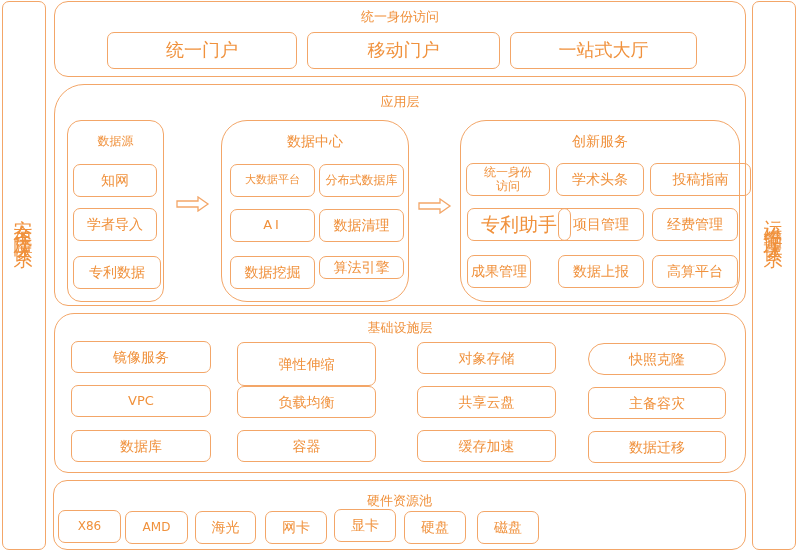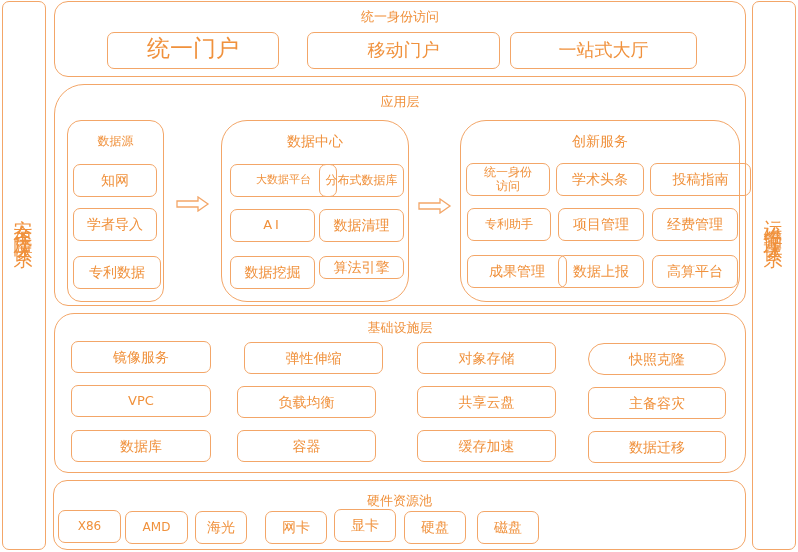--- a/index.html
+++ b/index.html
@@ -18,86 +18,86 @@
 <body>
 
 <div class="box r-sm" style="left:2px;top:1px;width:44px;height:549px;"></div>
 <div class="vtext" style="left:11px;top:204px;">安全保障体系</div>
 
 <div class="box r-sm" style="left:752px;top:1px;width:44px;height:549px;"></div>
 <div class="vtext" style="left:761px;top:204px;">运维管理体系</div>
 
 <div class="box r-big" style="left:54px;top:1px;width:692px;height:76px;"></div>
 <div class="lbl" style="left:54px;width:692px;top:8px;font-size:13px;">统一身份访问</div>
-<div class="cell" style="left:107px;top:32px;width:172px;height:37px;font-size:23px;font-family:Liberation Mono, monospace;">统一门户</div>
+<div class="cell" style="left:107px;top:32px;width:190px;height:37px;font-size:18px;">统一门户</div>
 <div class="cell" style="left:307px;top:32px;width:193px;height:37px;font-size:18px;">移动门户</div>
 <div class="cell" style="left:510px;top:32px;width:187px;height:37px;font-size:18px;">一站式大厅</div>
 
 <div class="box" style="left:54px;top:84px;width:692px;height:222px;border-radius:30px 14px 14px 14px;"></div>
 <div class="lbl" style="left:54px;width:692px;top:93px;font-size:13px;">应用层</div>
 
 <div class="box r-big" style="left:67px;top:120px;width:97px;height:182px;"></div>
 <div class="lbl" style="left:67px;width:97px;top:133px;font-size:12px;">数据源</div>
 <div class="cell" style="left:73px;top:164px;width:84px;height:33px;font-size:14px;">知网</div>
 <div class="cell" style="left:73px;top:208px;width:84px;height:33px;font-size:14px;">学者导入</div>
 <div class="cell" style="left:73px;top:256px;width:88px;height:33px;font-size:14px;">专利数据</div>
 
 <svg class="arrow" style="left:176px;top:196px;" width="34" height="16" viewBox="0 0 34 16">
   <path d="M1 5 H22 V1 L32 8 L22 15 V11 H1 Z" fill="none" stroke="#f3a668" stroke-width="1.3"></path>
 </svg>
 
 <div class="box" style="left:221px;top:120px;width:188px;height:182px;border-radius:26px;"></div>
 <div class="lbl" style="left:221px;width:188px;top:133px;font-size:14px;">数据中心</div>
-<div class="cell" style="left:230px;top:164px;width:107px;height:33px;font-size:11px;">大数据平台</div>
+<div class="cell" style="left:230px;top:164px;width:85px;height:33px;font-size:11px;">大数据平台</div>
 <div class="cell" style="left:319px;top:164px;width:85px;height:33px;font-size:12px;padding:0 0;">
     <span>分布式数据库</span>
   </div>
 <div class="cell" style="left:230px;top:209px;width:85px;height:33px;font-size:13px;letter-spacing:3px;">AI</div>
 <div class="cell" style="left:319px;top:209px;width:85px;height:33px;font-size:14px;">数据清理</div>
 <div class="cell" style="left:230px;top:256px;width:85px;height:33px;font-size:14px;">数据挖掘</div>
 <div class="cell" style="left:319px;top:256px;width:85px;height:23px;font-size:14px;">算法引擎</div>
 
 <svg class="arrow" style="left:418px;top:198px;" width="34" height="16" viewBox="0 0 34 16">
   <path d="M1 5 H22 V1 L32 8 L22 15 V11 H1 Z" fill="none" stroke="#f3a668" stroke-width="1.3"></path>
 </svg>
 
 <div class="box" style="left:460px;top:120px;width:280px;height:182px;border-radius:26px;"></div>
 <div class="lbl" style="left:460px;width:280px;top:133px;font-size:14px;">创新服务</div>
 <div class="cell" style="left:466px;top:163px;width:84px;height:33px;font-size:12px;padding:0 12px;">
     <span>统一身份访问</span>
   </div>
 <div class="cell" style="left:556px;top:163px;width:88px;height:33px;font-size:14px;">学术头条</div>
 <div class="cell" style="left:650px;top:163px;width:101px;height:33px;font-size:14px;">投稿指南</div>
-<div class="cell" style="left:467px;top:208px;width:84px;height:33px;font-size:12px;">专利助手</div>
+<div class="cell" style="left:467px;top:208px;width:104px;height:33px;font-size:19px;">专利助手</div>
 <div class="cell" style="left:558px;top:208px;width:86px;height:33px;font-size:14px;">项目管理</div>
 <div class="cell" style="left:652px;top:208px;width:86px;height:33px;font-size:14px;">经费管理</div>
-<div class="cell" style="left:467px;top:255px;width:100px;height:33px;font-size:14px;">成果管理</div>
+<div class="cell" style="left:467px;top:255px;width:64px;height:33px;font-size:14px;">成果管理</div>
 <div class="cell" style="left:558px;top:255px;width:86px;height:33px;font-size:14px;">数据上报</div>
 <div class="cell" style="left:652px;top:255px;width:86px;height:33px;font-size:14px;">高算平台</div>
 
 <div class="box" style="left:54px;top:313px;width:692px;height:160px;border-radius:20px 20px 20px 14px;"></div>
 <div class="lbl" style="left:54px;width:692px;top:319px;font-size:13px;">基础设施层</div>
 
 <div class="cell" style="left:71px;top:341px;width:140px;height:32px;font-size:14px;">镜像服务</div>
 <div class="cell" style="left:71px;top:385px;width:140px;height:32px;font-size:13px;">VPC</div>
 <div class="cell" style="left:71px;top:430px;width:140px;height:32px;font-size:14px;">数据库</div>
 
-<div class="cell" style="left:237px;top:342px;width:139px;height:32px;font-size:14px;margin-left:7px;">弹性伸缩</div>
+<div class="cell" style="left:237px;top:342px;width:139px;height:44px;font-size:14px;">弹性伸缩</div>
 <div class="cell" style="left:237px;top:386px;width:139px;height:32px;font-size:14px;">负载均衡</div>
 <div class="cell" style="left:237px;top:430px;width:139px;height:32px;font-size:14px;">容器</div>
 
 <div class="cell" style="left:417px;top:342px;width:139px;height:32px;font-size:14px;">对象存储</div>
 <div class="cell" style="left:417px;top:386px;width:139px;height:32px;font-size:14px;">共享云盘</div>
 <div class="cell" style="left:417px;top:430px;width:139px;height:32px;font-size:14px;">缓存加速</div>
 
 <div class="cell" style="left:588px;top:343px;width:138px;height:32px;font-size:14px;border-radius:16px;">快照克隆</div>
 <div class="cell" style="left:588px;top:387px;width:138px;height:32px;font-size:14px;">主备容灾</div>
 <div class="cell" style="left:588px;top:431px;width:138px;height:32px;font-size:14px;">数据迁移</div>
 
 <div class="box r-big" style="left:53px;top:480px;width:693px;height:70px;"></div>
 <div class="lbl" style="left:53px;width:693px;top:492px;font-size:13px;">硬件资源池</div>
 <div class="cell" style="left:58px;top:510px;width:63px;height:33px;font-size:12px;">X86</div>
 <div class="cell" style="left:125px;top:511px;width:63px;height:33px;font-size:12px;">AMD</div>
-<div class="cell" style="left:195px;top:511px;width:52px;height:33px;font-size:14px;">海光</div>
+<div class="cell" style="left:195px;top:511px;width:61px;height:33px;font-size:14px;">海光</div>
 <div class="cell" style="left:265px;top:511px;width:62px;height:33px;font-size:14px;">网卡</div>
 <div class="cell" style="left:334px;top:509px;width:62px;height:33px;font-size:14px;">显卡</div>
 <div class="cell" style="left:404px;top:511px;width:62px;height:33px;font-size:14px;">硬盘</div>
 <div class="cell" style="left:477px;top:511px;width:62px;height:33px;font-size:14px;">磁盘</div>
 
 </body></html>

